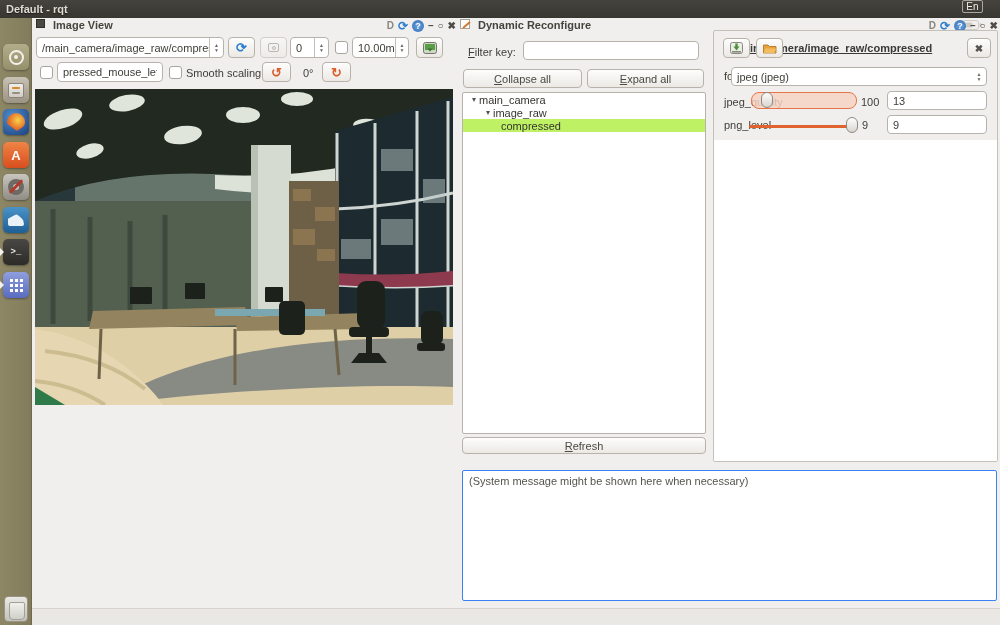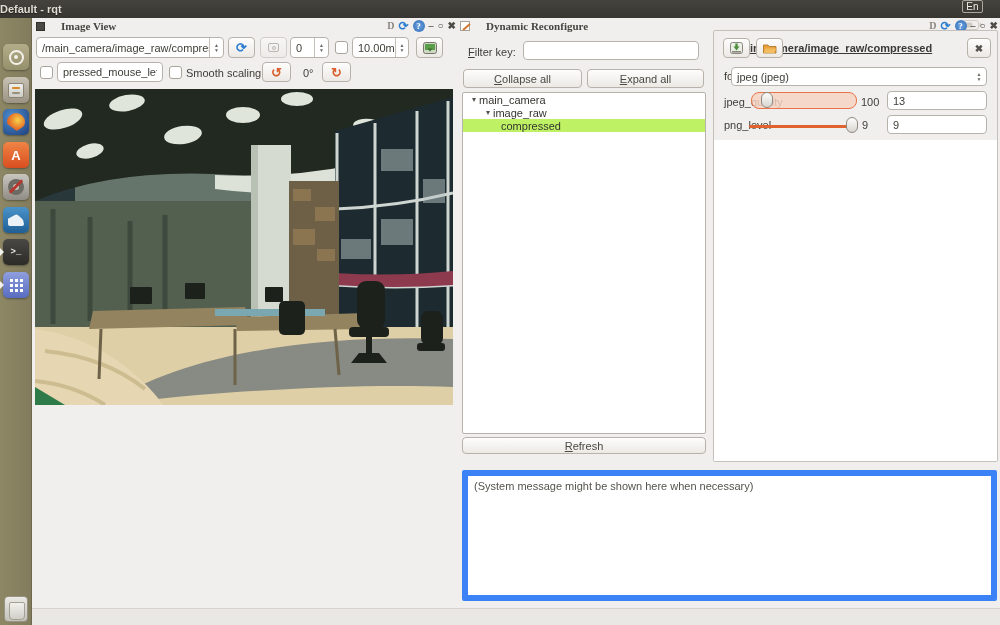--- a/index.html
+++ b/index.html
@@ -4,42 +4,42 @@
 <style>
   * { margin:0; padding:0; box-sizing:border-box; }
   html,body { width:1000px; height:625px; overflow:hidden; }
   body { font-family:"Liberation Sans", sans-serif; font-size:11px; color:#3e3d38; }
   .screen { position:relative; width:1000px; height:625px; background:#f1efed; }
   .abs { position:absolute; }
 
   
   .top-bar { left:0; top:0; width:1000px; height:18px; background:linear-gradient(#45433d,#383631);
              color:#dfdcd3; display:flex; align-items:center; }
-  .top-title { font-weight:bold; text-shadow:0 1px 1px #1e1d1a; }
+  .top-title { font-weight:bold; padding-left:6px; text-shadow:0 1px 1px #1e1d1a; }
   .top-right { position:absolute; right:4px; top:0; height:18px; display:flex; align-items:center; gap:7px;flex-direction:column; }
   .kb-box { border:1px solid #a9a69d; border-radius:2px; padding:0 3px; font-size:10px; height:13px;
             line-height:12px; color:#efede6; }
   .clock { font-size:11px; color:#efede6; }
 
   
   .launcher { left:0; top:18px; width:32px; height:607px; background:linear-gradient(90deg,#8d8765,#827c5d);
               border-right:1px solid #6e684e; }
   .tile { position:absolute; left:3px; width:26px; height:26px; border-radius:5px;
           box-shadow:0 1px 2px rgba(0,0,0,.35); display:flex; align-items:center; justify-content:center; }
   .run-dot { position:absolute; left:0; width:0; height:0; border-top:4px solid transparent;
              border-bottom:4px solid transparent; border-left:4px solid #f4f2ec; }
   .trash-tile { position:absolute; left:4px; top:578px; width:24px; height:26px;
                 background:linear-gradient(#f5f5f3,#c9c8c4); border-radius:4px; border:1px solid #9a9589;
                 opacity:.9; }
   .trash-tile:before { content:""; position:absolute; left:4px; top:5px; width:14px; height:16px;
                 background:linear-gradient(#fdfdfc,#d8d7d3); border:1px solid #a9a49a;
                 border-radius:2px 2px 4px 4px; }
 
   
-  .dock-title { height:14px; display:flex; align-items:center; gap:16px; color:#45443e; font-weight:bold;font-family:Liberation Serif, serif; }
+  .dock-title { height:14px; display:flex; gap:8px; color:#45443e; font-weight:bold; }
   .dock-btns { display:flex; align-items:center; gap:4px; }
   .dbtn { font-size:10px; line-height:12px; color:#8a8780; font-weight:bold; cursor:default; }
   .dbtn.blue { color:#2f7fd0; font-size:12px; }
   .dbtn.help { width:12px; height:12px; background:radial-gradient(#6ea4e0,#2e6bb4); border-radius:50%;
                color:#fff; text-align:center; font-size:9px; line-height:12px; }
   .dbtn.dark { color:#4e4c46; }
 
   
   .btn { background:linear-gradient(#fdfdfc,#ece9e5); border:1px solid #b7b2aa; border-radius:4px;
          display:flex; align-items:center; justify-content:center; color:#4a4944;
@@ -59,21 +59,21 @@
   .expander { font-size:8px; color:#55534d; width:10px; text-align:center; }
 
   
   .node-panel { background:#f1efed; border:1px solid #c5c1ba; border-radius:2px; }
   .node-title { font-weight:bold; text-decoration:underline; color:#3a3935; white-space:nowrap; }
   .slider-hl { background:rgba(247,211,194,.82); border:1px solid #e8744a; border-radius:8px; }
   .slider-handle { background:linear-gradient(#fdfdfc,#d8d5cf); border:1px solid #8e8a82; border-radius:6px;
                    width:12px; height:16px; }
   .slider-line { background:#e0622e; border-radius:2px; }
 
-  .msg-box { background:#fff; border:6px solid #3b82f6; border-radius:2px; color:#55534d; padding:4px 6px; }
+  .msg-box { background:#fff; border:1px solid #3b82f6; border-radius:2px; color:#55534d; padding:4px 6px; }
   .status-bar { background:#eae8e5; border-top:1px solid #d6d2cc; }
 
   .icon-sq { width:9px; height:9px; background:#4a4944; border:1px solid #30302b; }
   .pencil-ic { width:10px; height:10px; background:#fdfdfb; border:1px solid #a8a49c; position:relative; }
   .pencil-ic:before { content:""; position:absolute; left:1px; top:4px; width:9px; height:2px;
                       background:#d2772f; transform:rotate(-40deg); }
   svg { display:block; }
 </style>
 </head>
 <body>

